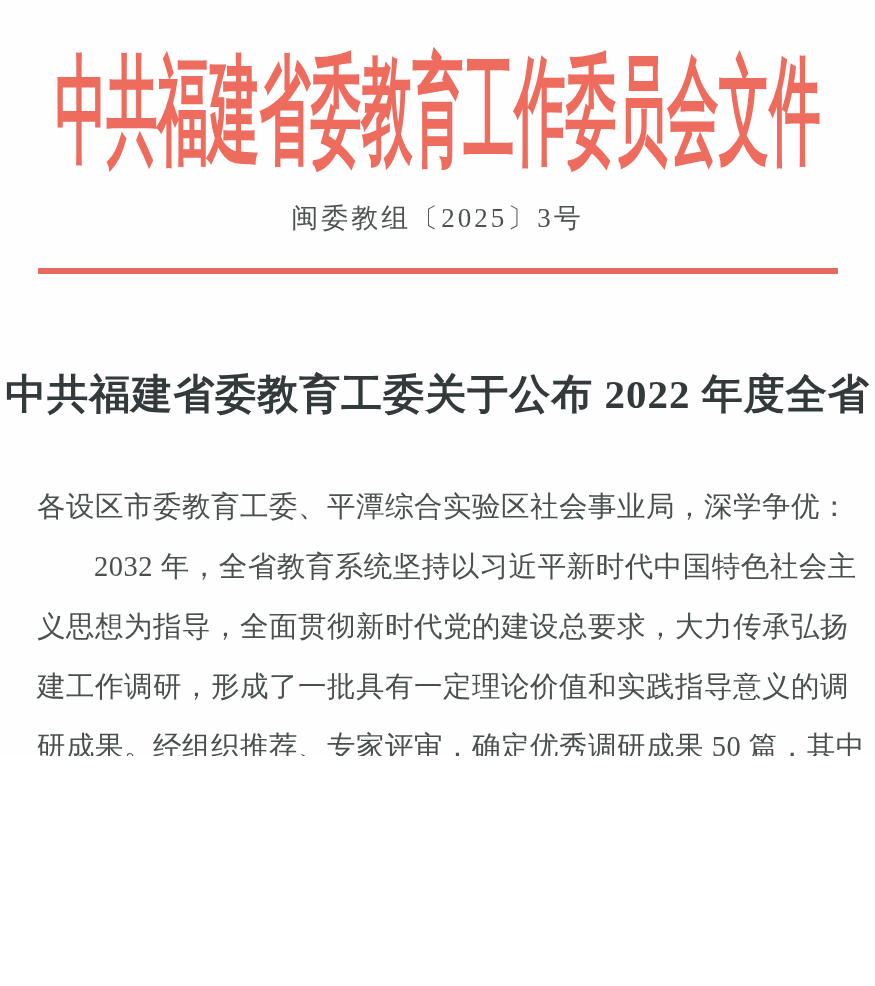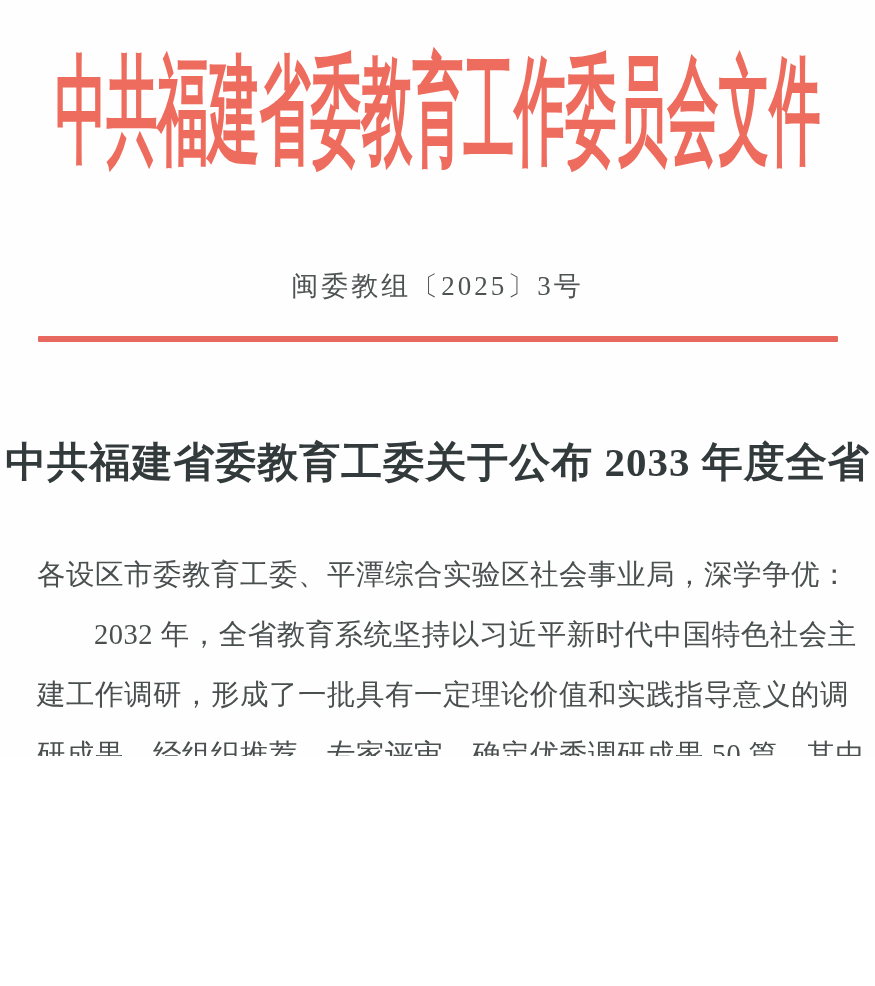--- a/index.html
+++ b/index.html
@@ -34,21 +34,21 @@
     font-size:50px;
     font-weight:bold;
     color:var(--letterhead-red);
     white-space:nowrap;
     letter-spacing:0px;
     transform:scale(1.02,2.35);
     transform-origin:center center;
   }
   
   .doc-number{
-    margin-top:96px;
+    margin-top:28px;
     text-align:center;
     font-size:27px;
     letter-spacing:3px;
     color:var(--docnum-ink);
   }
   
   .red-divider{
     width:800px;
     height:6px;
     margin:32px auto 0 auto;
@@ -90,23 +90,24 @@
 
   <div class="letterhead">
     <span class="letterhead-text">中共福建省委教育工作委员会文件</span>
   </div>
 
   <div class="doc-number">闽委教组〔2025〕3号</div>
 
   <div class="red-divider"></div>
 
   <div class="notice-title">
-    <div>中共福建省委教育工委关于公布 2033 年度全省</div>
+    <div>中共福建省委教育工委关于公布 2022 年度全省</div>
   </div>
 
   <div class="body-text">
     <div class="body-line">各设区市委教育工委、平潭综合实验区社会事业局，深学争优：</div>
     <div class="body-line indent">2032 年，全省教育系统坚持以习近平新时代中国特色社会主</div>
+    <div class="body-line">义思想为指导，全面贯彻新时代党的建设总要求，大力传承弘扬</div>
     <div class="body-line">建工作调研，形成了一批具有一定理论价值和实践指导意义的调</div>
     <div class="body-line">研成果。经组织推荐、专家评审，确定优秀调研成果 50 篇，其中</div>
   </div>
 
 </div>
 
 </body></html>

